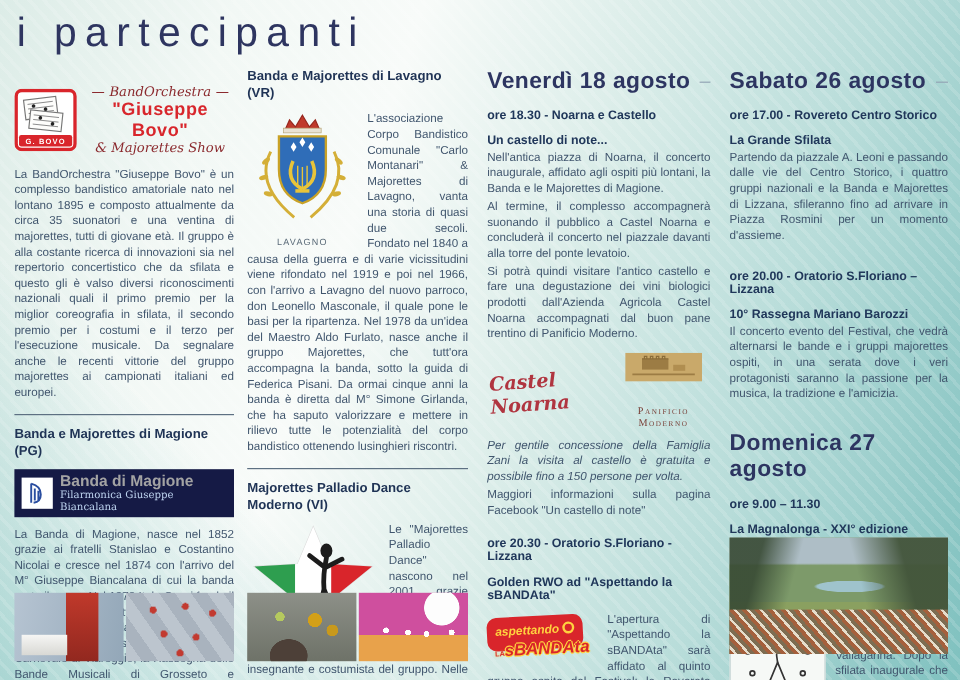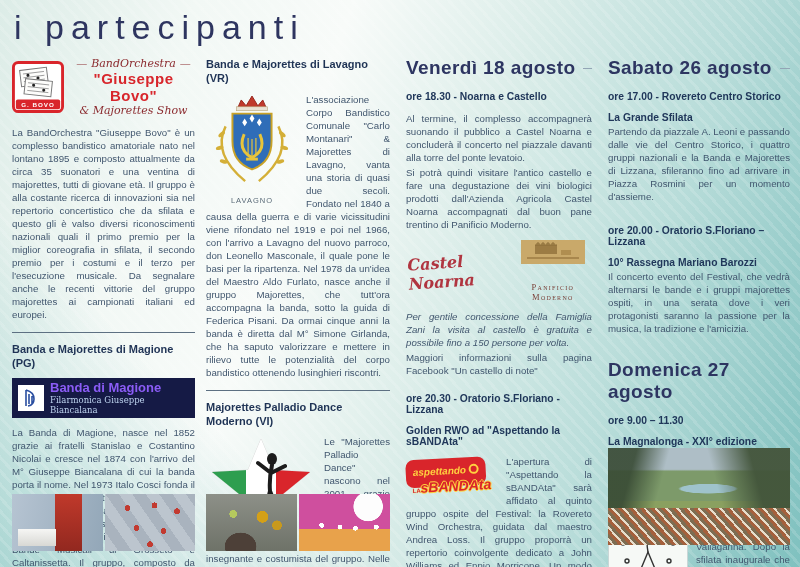--- a/index.html
+++ b/index.html
@@ -22,29 +22,29 @@
   .body { font-size:9.7px; line-height:1.34; color:#41566e; text-align:justify; }
   .body + .body { margin-top:2px; }
   hr.div { border:0; border-top:1px solid #5d7082; margin:11px 0 9px; }
   
   .day { display:flex; align-items:center; font-size:19px; font-weight:bold; color:#2d3561; letter-spacing:.4px; margin-bottom:6px; }
   .day::after { content:""; flex:1; height:1px; background:#93a5b5; margin-left:8px; }
   .time { font-size:10.3px; font-weight:bold; color:#20375a; margin:12px 0 10px; }
   .ev-title { font-size:10.3px; font-weight:bold; color:#20375a; margin-bottom:2px; }
   .note-italic { font-style:italic; }
   
-  .bovo-logo { display:flex; align-items:center; gap:8px; margin:0 0 9px; }
+  .bovo-logo { display:flex; align-items:center; gap:8px; margin:13px 0 9px; }
   .bovo-text { text-align:center; flex:1; }
   .bovo-l1, .bovo-l3 { font-family:"DejaVu Serif", serif; font-style:italic; font-size:11px; color:#8b2a2e; }
   .bovo-l1::before, .bovo-l1::after { content:"—"; color:#8b2a2e; margin:0 4px; }
   .bovo-l2 { font-size:15px; font-weight:bold; color:#d8262c; letter-spacing:.5px; }
   
   .mag-logo { display:flex; align-items:center; background:#151a45; padding:3px 6px; gap:6px; margin:3px 0 8px; }
   .mag-icon { width:26px; height:26px; background:#fff; flex:none; display:flex; align-items:center; justify-content:center; }
-  .mag-title { font-size:13px; font-weight:bold; color:#8b5cf6; line-height:1.1; }
+  .mag-title { font-size:13px; font-weight:bold; color:#a3a3a3; line-height:1.1; }
   .mag-sub { font-family:"DejaVu Serif", serif; font-size:8.5px; color:#bcd2ee; }
   
   .crest { float:left; width:92px; margin:0 8px 2px 0; text-align:center; }
   .crest-caption { font-size:7.5px; letter-spacing:1px; color:#5a6a78; margin-top:1px; }
   
   .pall { float:left; position:relative; width:112px; height:106px; margin:2px 6px 2px 0; }
   .pall-text { position:absolute; left:2px; bottom:0; font-weight:bold; font-size:13.5px; line-height:.92; color:#d9252b; letter-spacing:-.5px; }
   .pall-vicenza { font-size:8px; color:#1d4fa0; letter-spacing:.5px; }
   
   .fri-logos { display:flex; align-items:center; justify-content:space-between; margin:9px 2px 8px; }
@@ -207,20 +207,22 @@
           <span class="pall-vicenza">VICENZA</span></div>
       </div>
     </div>
     <p class="body">Le "Majorettes Palladio Dance" nascono nel 2001 grazie all'intuizione di Angelisa Vendramin, coreografa, insegnante e costumista del gruppo. Nelle loro kermesse presentano coreografie con twirling, bandiere e pom poms. Per le sfilate sono accompagnate da rinomate bande musicali mentre per lo spettacolo coreografico utilizzano basi musicali di vario genere.</p>
 
   </div>
 
   <div class="col" id="col3">
     <div class="day">Venerdì 18 agosto</div>
     <div class="time">ore 18.30 - Noarna e Castello</div>
+    <div class="ev-title">Un castello di note...</div>
+    <p class="body">Nell'antica piazza di Noarna, il concerto inaugurale, affidato agli ospiti più lontani, la Banda e le Majorettes di Magione.</p>
     <p class="body">Al termine, il complesso accompagnerà suonando il pubblico a Castel Noarna e concluderà il concerto nel piazzale davanti alla torre del ponte levatoio.</p>
     <p class="body">Si potrà quindi visitare l'antico castello e fare una degustazione dei vini biologici prodotti dall'Azienda Agricola Castel Noarna accompagnati dal buon pane trentino di Panificio Moderno.</p>
     <div class="fri-logos">
       <div class="castel">Castel Noarna</div>
       <div class="pan">
         <svg width="64" height="24" viewBox="0 0 64 24">
           <rect width="64" height="24" fill="#c9a96a"></rect>
           <rect x="14" y="5" width="22" height="9" fill="#9c7c44"></rect>
           <path d="M14 5 h22 M16 5 v-2 h2 v2 M21 5 v-2 h2 v2 M26 5 v-2 h2 v2 M31 5 v-2 h2 v2" stroke="#8a6c38" stroke-width="1" fill="none"></path>
           <path d="M6 18 h52" stroke="#9c7c44" stroke-width="1.5"></path>

